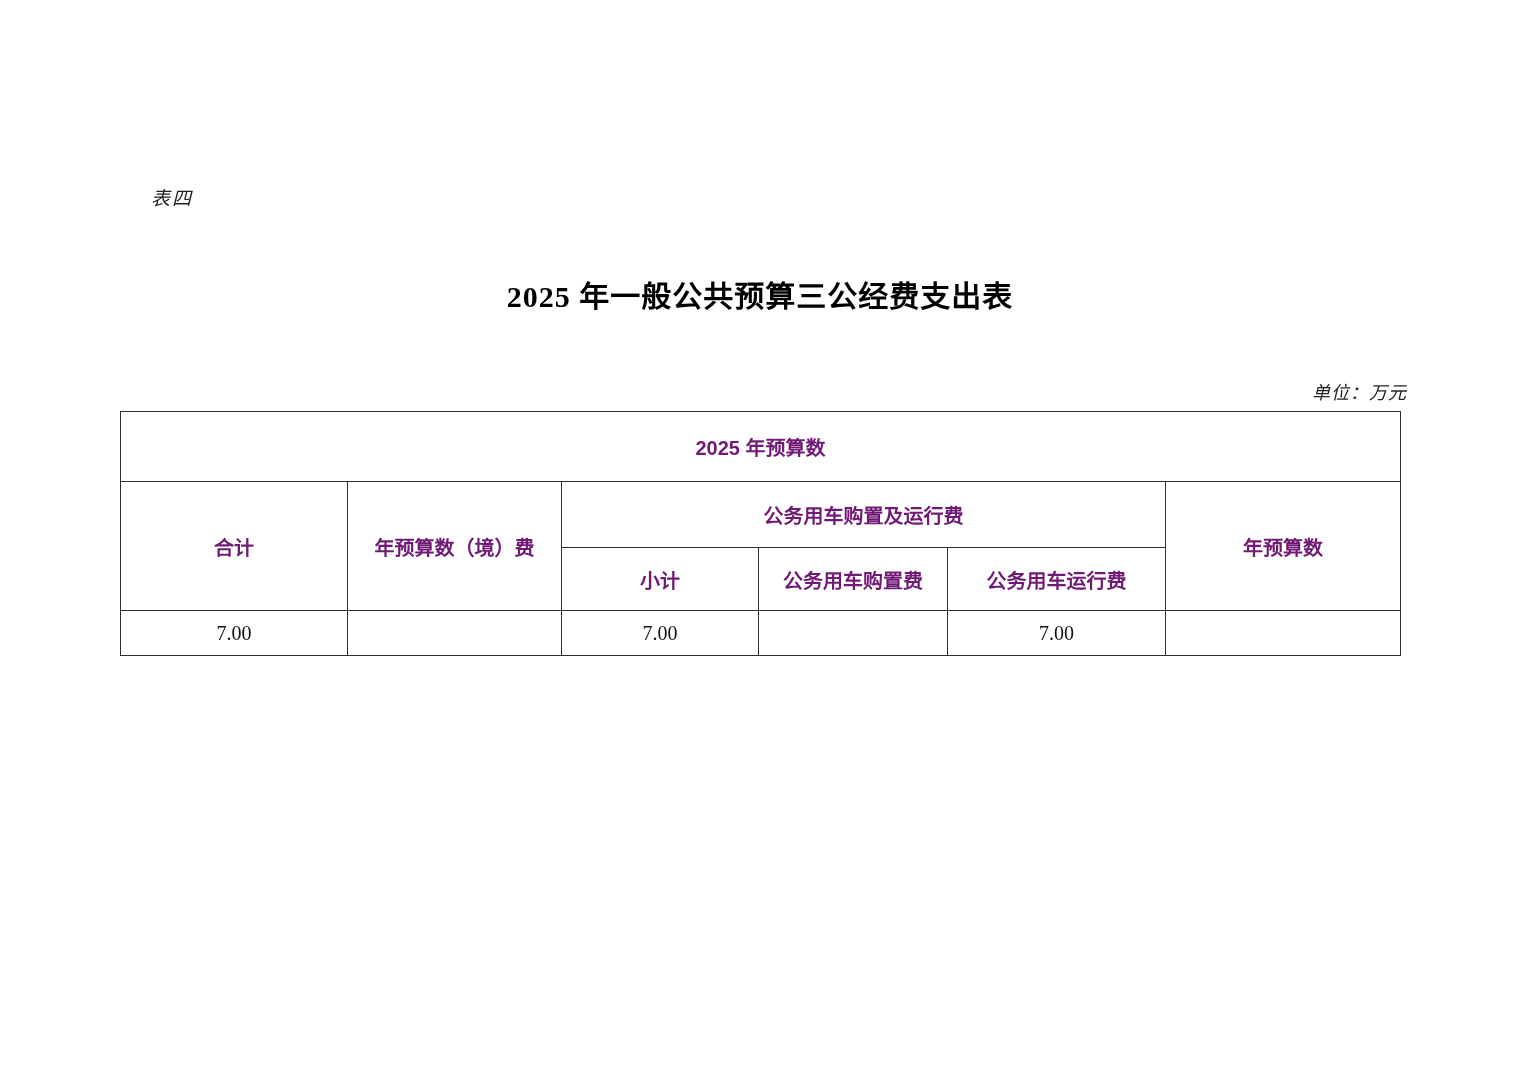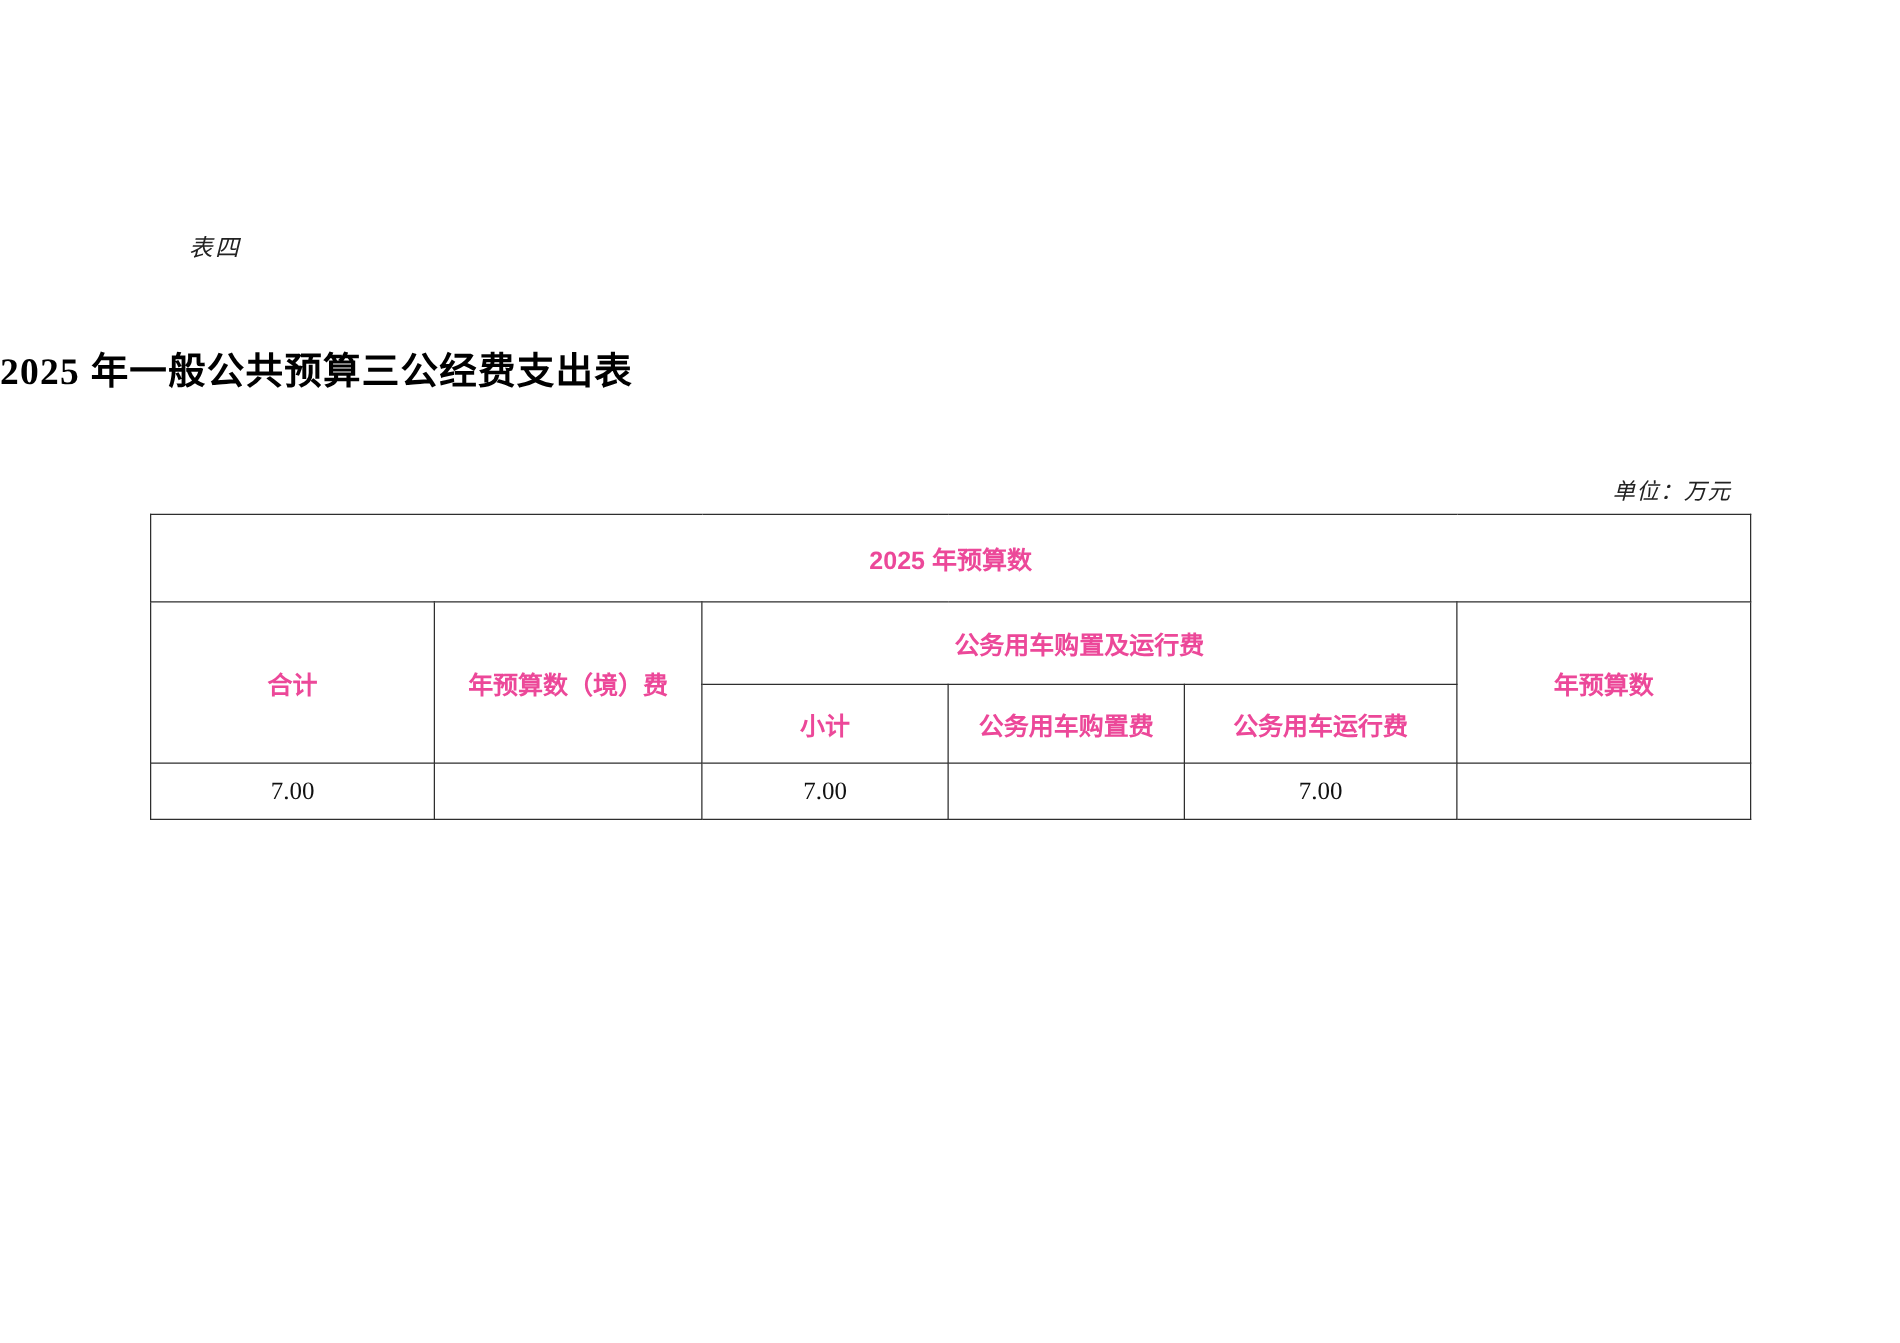--- a/index.html
+++ b/index.html
@@ -18,30 +18,31 @@
     font-style: italic;
     font-size: 19px;
     letter-spacing: 2px;
     color: #222;
     margin-left: 24px;
   }
   .doc-title {
     position: absolute;
     left: 0; top: 272px;
     width: 1520px;
+    text-align: center;
     font-family: "Liberation Serif", serif;
     font-weight: 700;
     font-size: 30px;
     letter-spacing: 1px;
     color: #000;
   }
   .unit-note {
     position: absolute;
     top: 378px;
-    right: 135px;
+    right: 113px;
     font-family: "DejaVu Serif", serif;
     font-style: italic;
     font-size: 18px;
     letter-spacing: 1px;
     color: #222;
   }
   table.budget {
     position: absolute;
     left: 120px; top: 411px;
     width: 1280px;
@@ -51,21 +52,21 @@
   table.budget th, table.budget td {
     border: 1.5px solid #2e2e2e;
     text-align: center;
     vertical-align: middle;
     overflow: hidden;
   }
   table.budget th {
     font-family: "Liberation Sans", sans-serif;
     font-weight: 700;
     font-size: 20px;
-    color: #ec4899;
+    color: #701a75;
   }
   table.budget td {
     font-family: "Liberation Serif", serif;
     font-weight: 400;
     font-size: 20px;
     color: #111;
   }
   tr.row-top th     { height: 70px; }
   tr.row-group th   { height: 66px; text-align: center; }
   tr.row-sub th     { height: 63px; }

